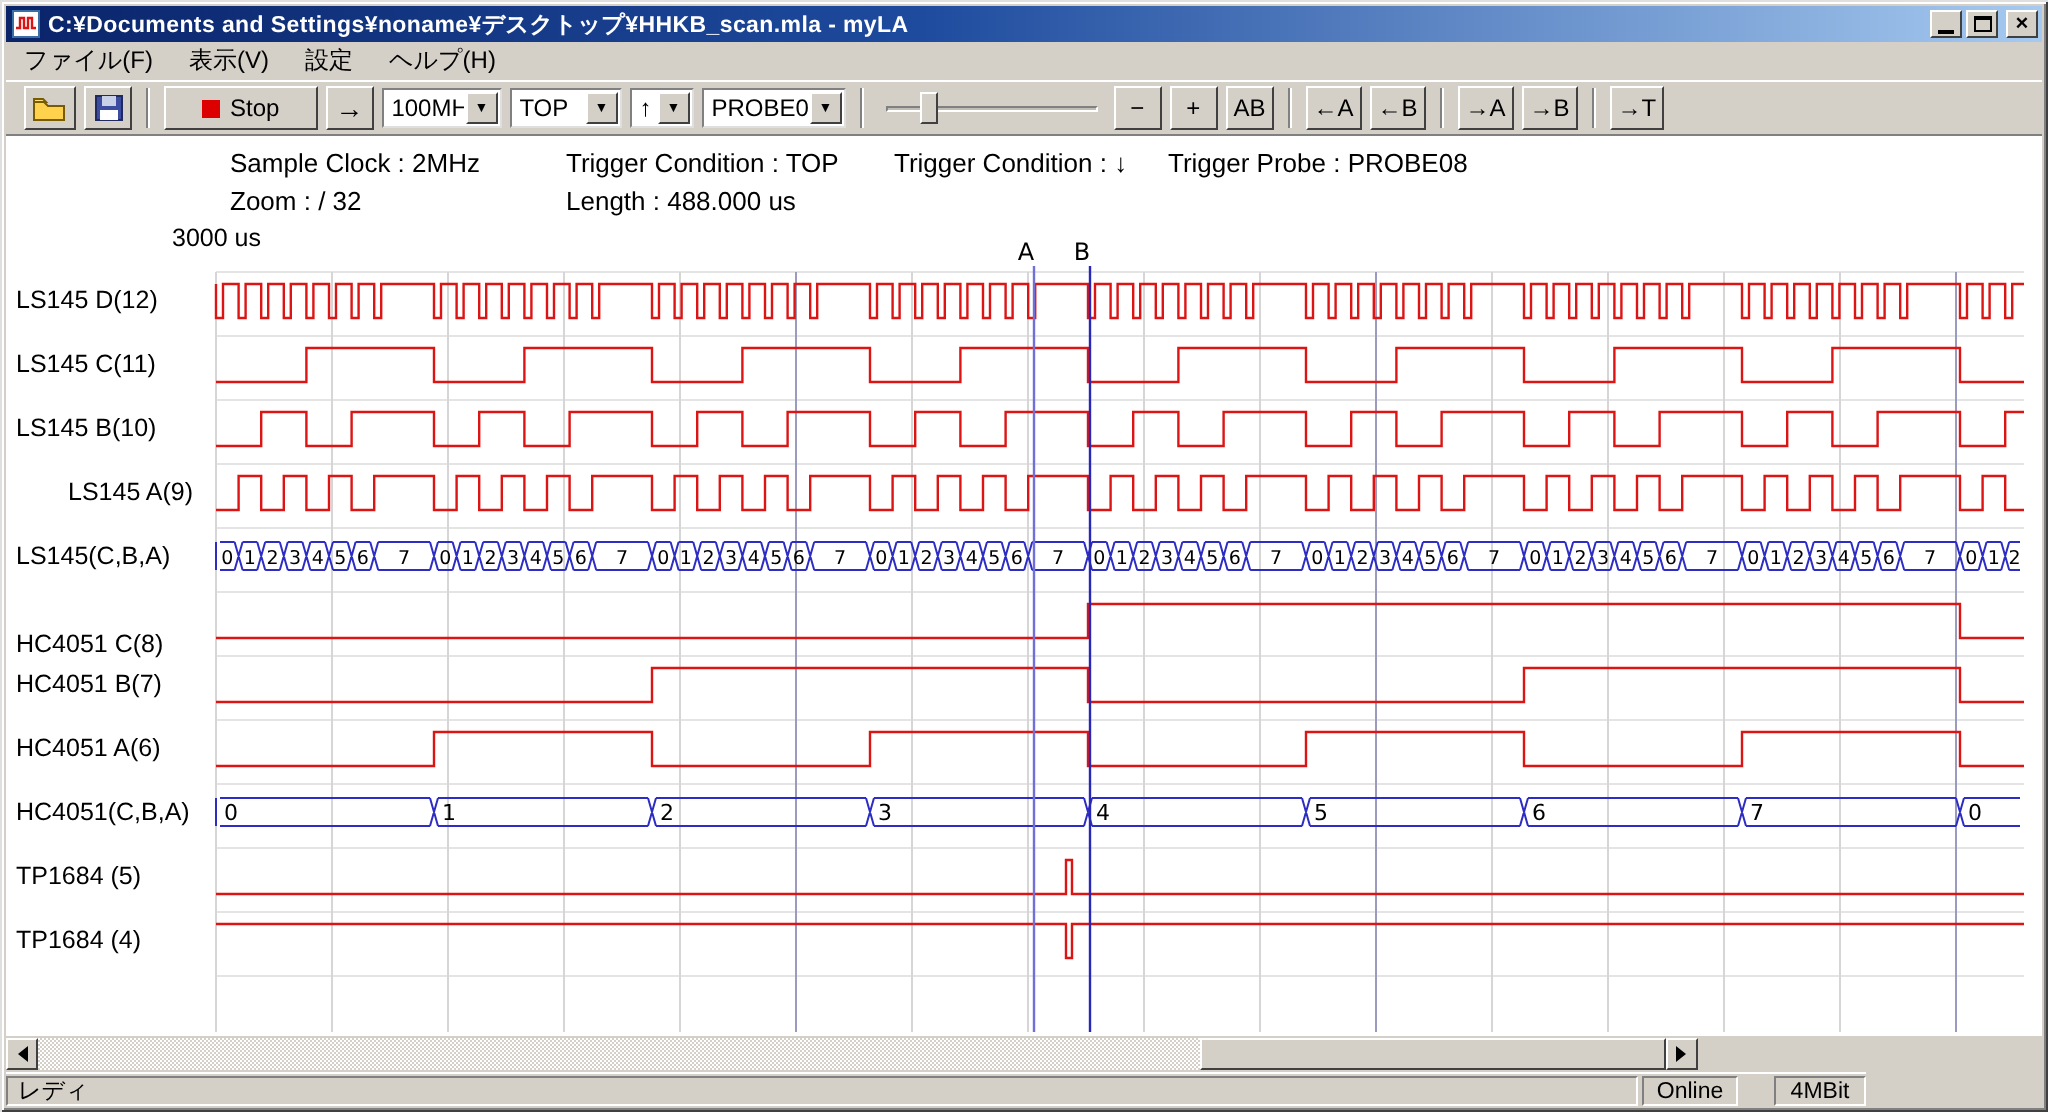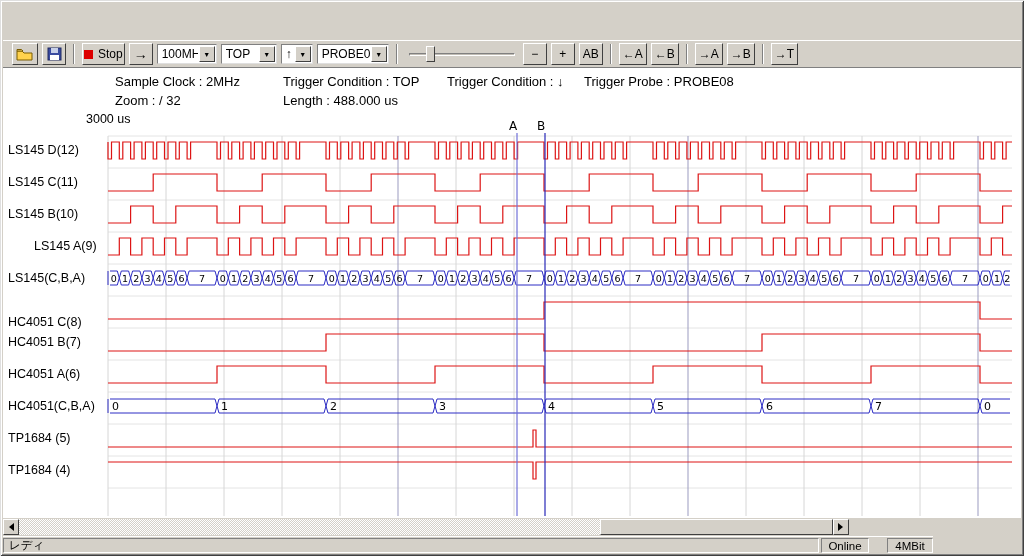--- a/index.html
+++ b/index.html
@@ -18,21 +18,21 @@
   .tb-btn.close{margin-left:2px;font-weight:bold;font-size:11px}
   .min-glyph{width:8px;height:2px;background:#000;margin-top:8px}
   .max-glyph{width:9px;height:8px;border:1px solid #000;border-top-width:2px}
   
   .menubar{position:absolute;left:3px;top:21px;width:1018px;height:19px;background:#d4d0c8;display:flex;align-items:center;font-size:12px;color:#000}
   .menu-item{padding:2px 9px;white-space:nowrap}
   
   .toolbar{position:absolute;left:3px;top:40px;width:1018px;height:28px;background:#d4d0c8;display:flex;align-items:center;
     border-top:1px solid #fff;border-bottom:1px solid #808080;padding-left:9px;gap:4px;font-size:12px;color:#000}
   .tbtn{height:22px;background:#d4d0c8;border:1px solid;border-color:#fff #404040 #404040 #fff;
-    display:flex;align-items:center;justify-content:center;padding:0 1px;font-size:12px;color:#000;font-family:inherit}
+    display:flex;align-items:center;justify-content:center;padding:0 18px;font-size:12px;color:#000;font-family:inherit}
   .tbtn.small{min-width:24px;padding:0 3px}
   .tsep{width:2px;height:20px;border-left:1px solid #808080;border-right:1px solid #fff;margin:0 3px}
   .stopsq{width:9px;height:9px;background:#dd0000;margin-right:5px;flex:0 0 auto}
   .runarrow{font-size:14px;font-weight:bold}
   .combo{height:20px;background:#fff;border:1px solid;border-color:#808080 #dfdfdf #dfdfdf #808080;display:flex;align-items:center;padding-left:4px}
   .combo .ctext{flex:1;white-space:nowrap;overflow:hidden;font-size:12px}
   .combo .carrow{width:16px;height:16px;margin:1px;background:#d4d0c8;border:1px solid;border-color:#fff #404040 #404040 #fff;
     display:flex;align-items:center;justify-content:center;font-size:7px;flex:0 0 auto}
   .combo.w-clock{width:60px}.combo.w-trig{width:56px}.combo.w-edge{width:32px}.combo.w-probe{width:72px}
   .slider{position:relative;width:106px;height:22px;margin:0 4px;flex:0 0 auto}
@@ -68,21 +68,44 @@
   .sb-panel{height:15px;border:1px solid;border-color:#808080 #fff #fff #808080;padding:0 5px;display:flex;align-items:center;white-space:nowrap}
   .sb-ready{flex:1;margin-right:2px}
   .sb-online{width:48px;margin-right:18px;justify-content:center}
   .sb-mem{width:46px;justify-content:center}
 </style>
 </head>
 <body>
 
 <div class="window">
 
-
+  <div class="titlebar">
+    <svg class="app-icon" viewBox="0 0 14 14">
+      <rect x="0" y="0" width="14" height="14" fill="#3a6ea5"></rect>
+      <rect x="1" y="1" width="12" height="12" fill="#ffffff"></rect>
+      <polyline points="2,9 4,9 4,4 6,4 6,9 8,9 8,4 10,4 10,9 12,9" fill="none" stroke="#dd1414" stroke-width="1.2"></polyline>
+    </svg>
+    <div class="title-text">C:¥Documents and Settings¥noname¥デスクトップ¥HHKB_scan.mla - myLA</div>
+    <div class="tb-btns">
+      <div class="tb-btn">
+          <span class="min-glyph"></span>
+        </div>
+      <div class="tb-btn">
+          <span class="max-glyph"></span>
+        </div>
+      <div class="tb-btn close">×</div>
+    </div>
+  </div>
+
+  <div class="menubar">
+    <span class="menu-item">ファイル(F)</span>
+    <span class="menu-item">表示(V)</span>
+    <span class="menu-item">設定</span>
+    <span class="menu-item">ヘルプ(H)</span>
+  </div>
 
   <div class="toolbar">
     <button class="tbtn small">
       <svg width="18" height="13" viewBox="0 0 18 13">
         <path d="M1 3 h5 l2 2 h8 v7 h-15 z" fill="#ffd24d" stroke="#7a5c00" stroke-width="1"></path>
         <path d="M1 3 v-1.5 h4.5 l1.5 1.5 z" fill="#ffe48a" stroke="#7a5c00" stroke-width="1"></path>
       </svg>
     </button>
     <button class="tbtn small">
       <svg width="15" height="14" viewBox="0 0 15 14">

